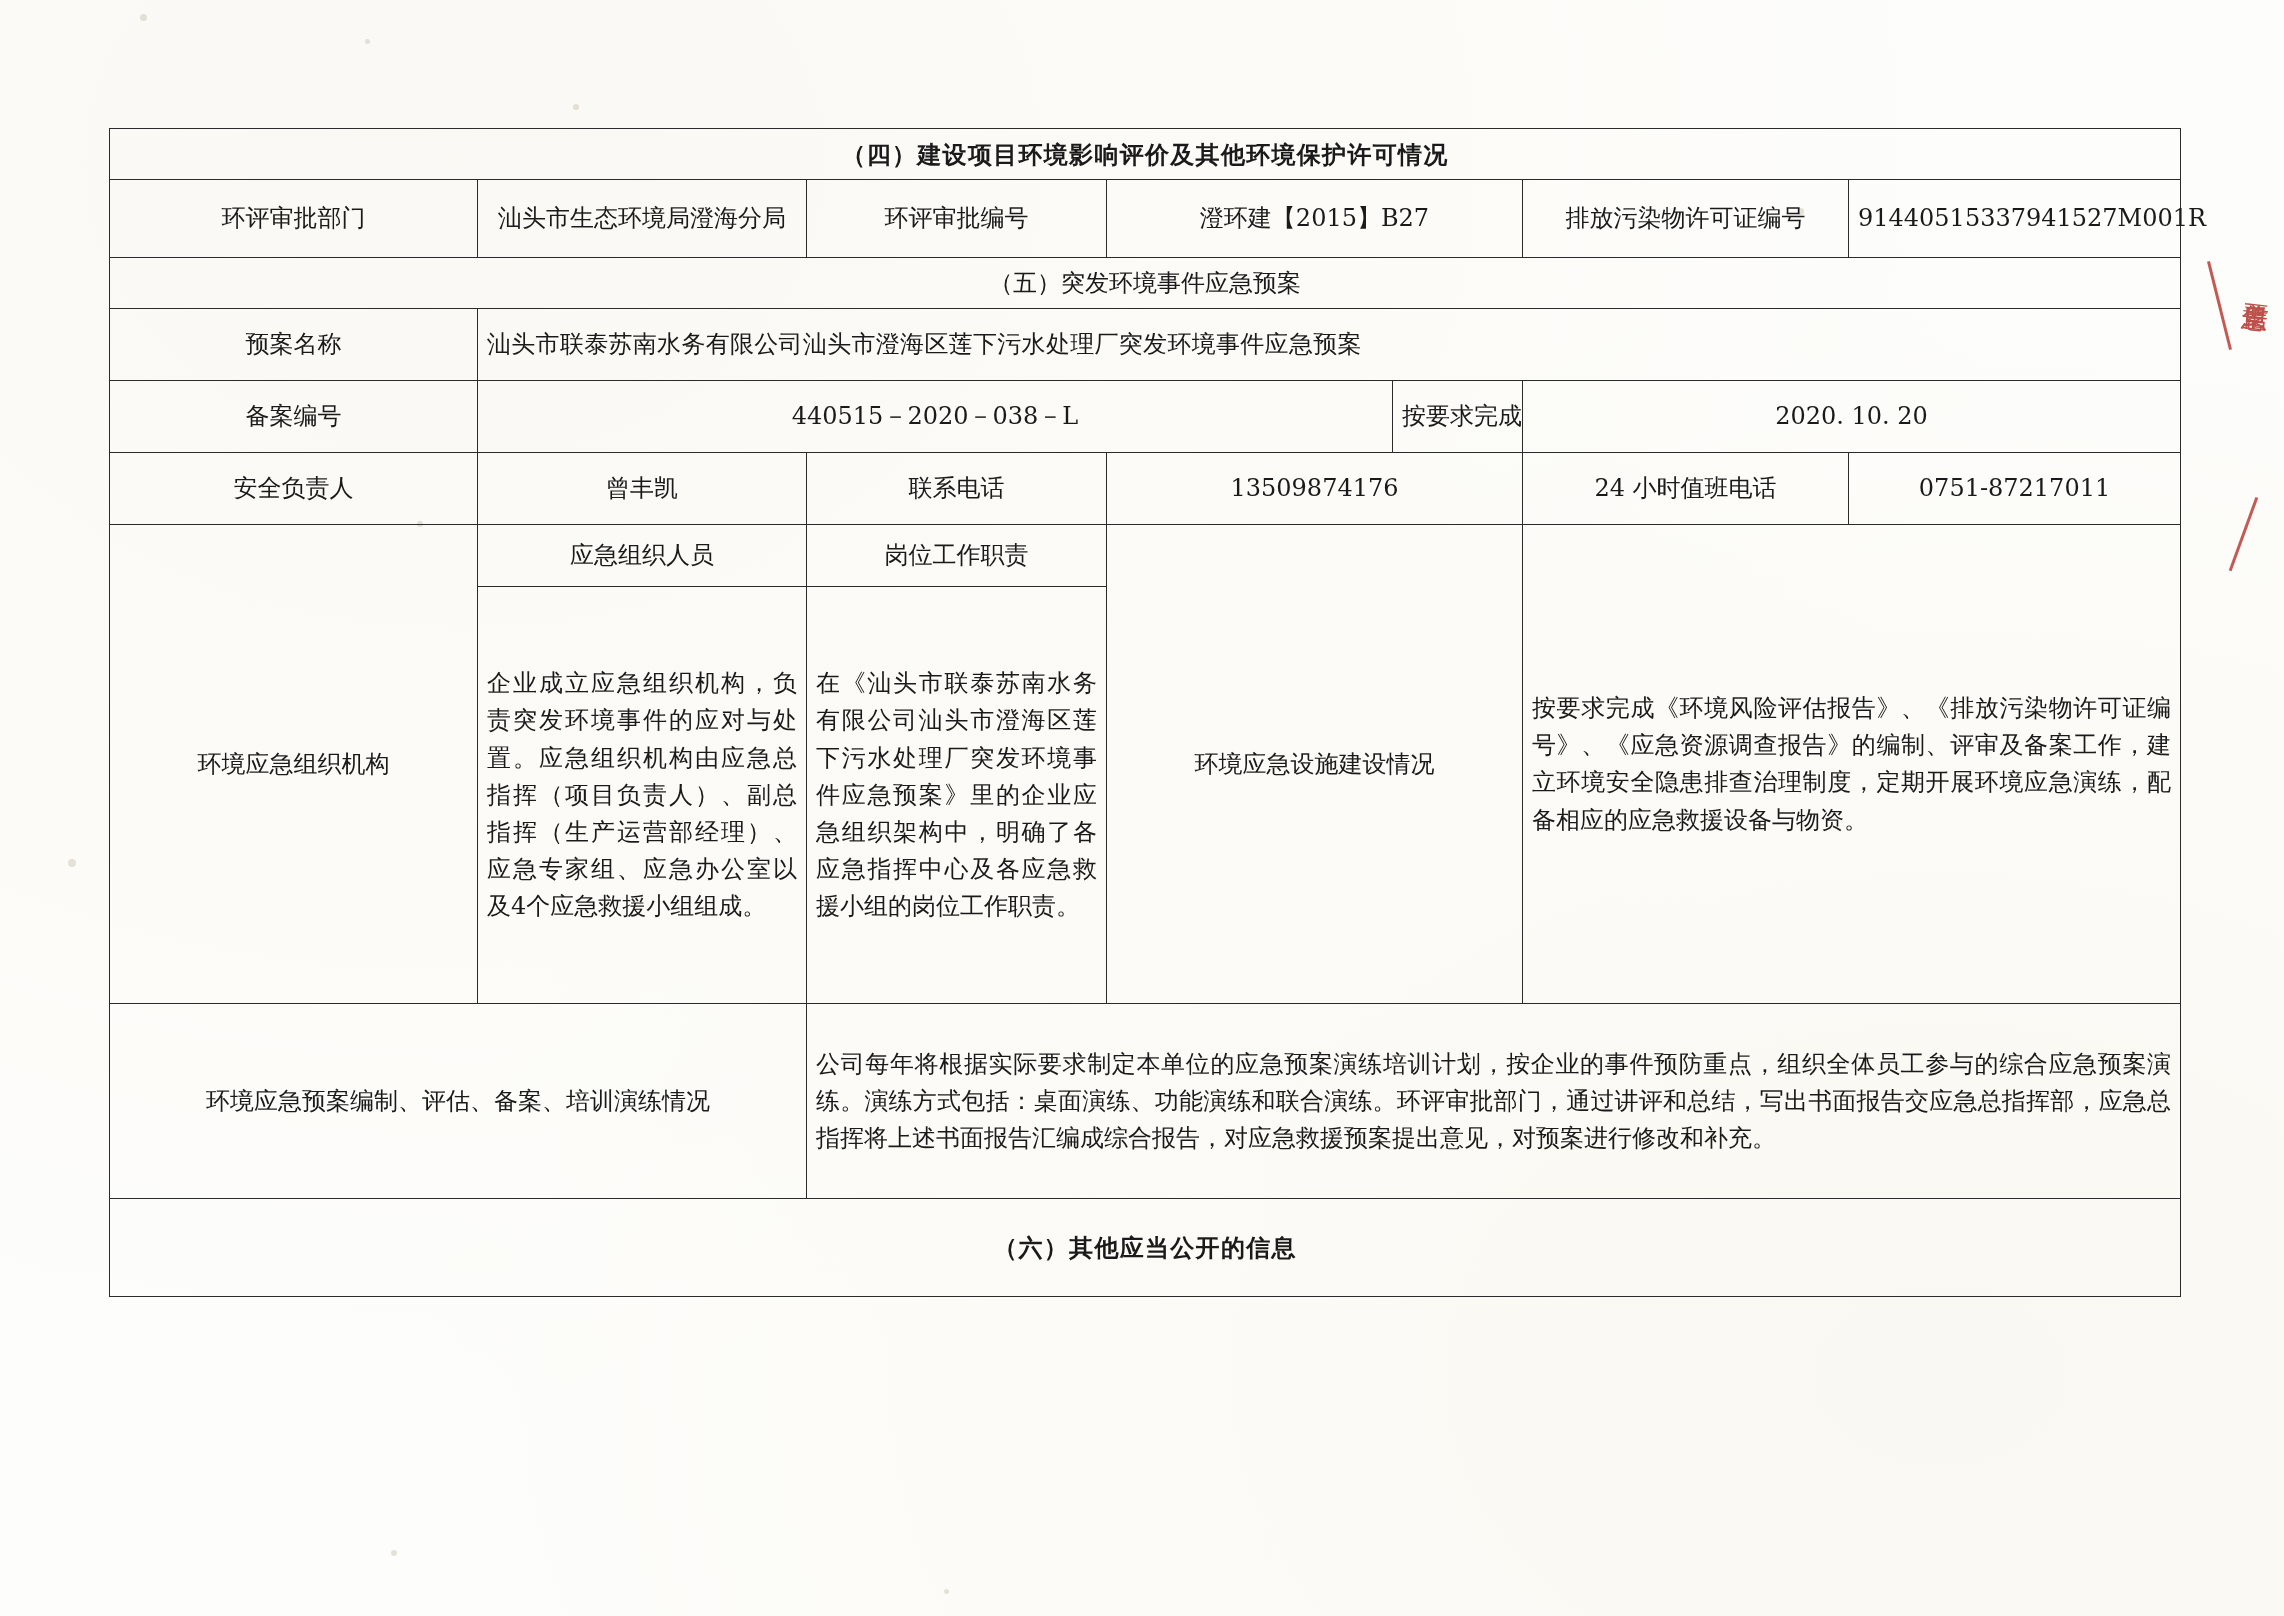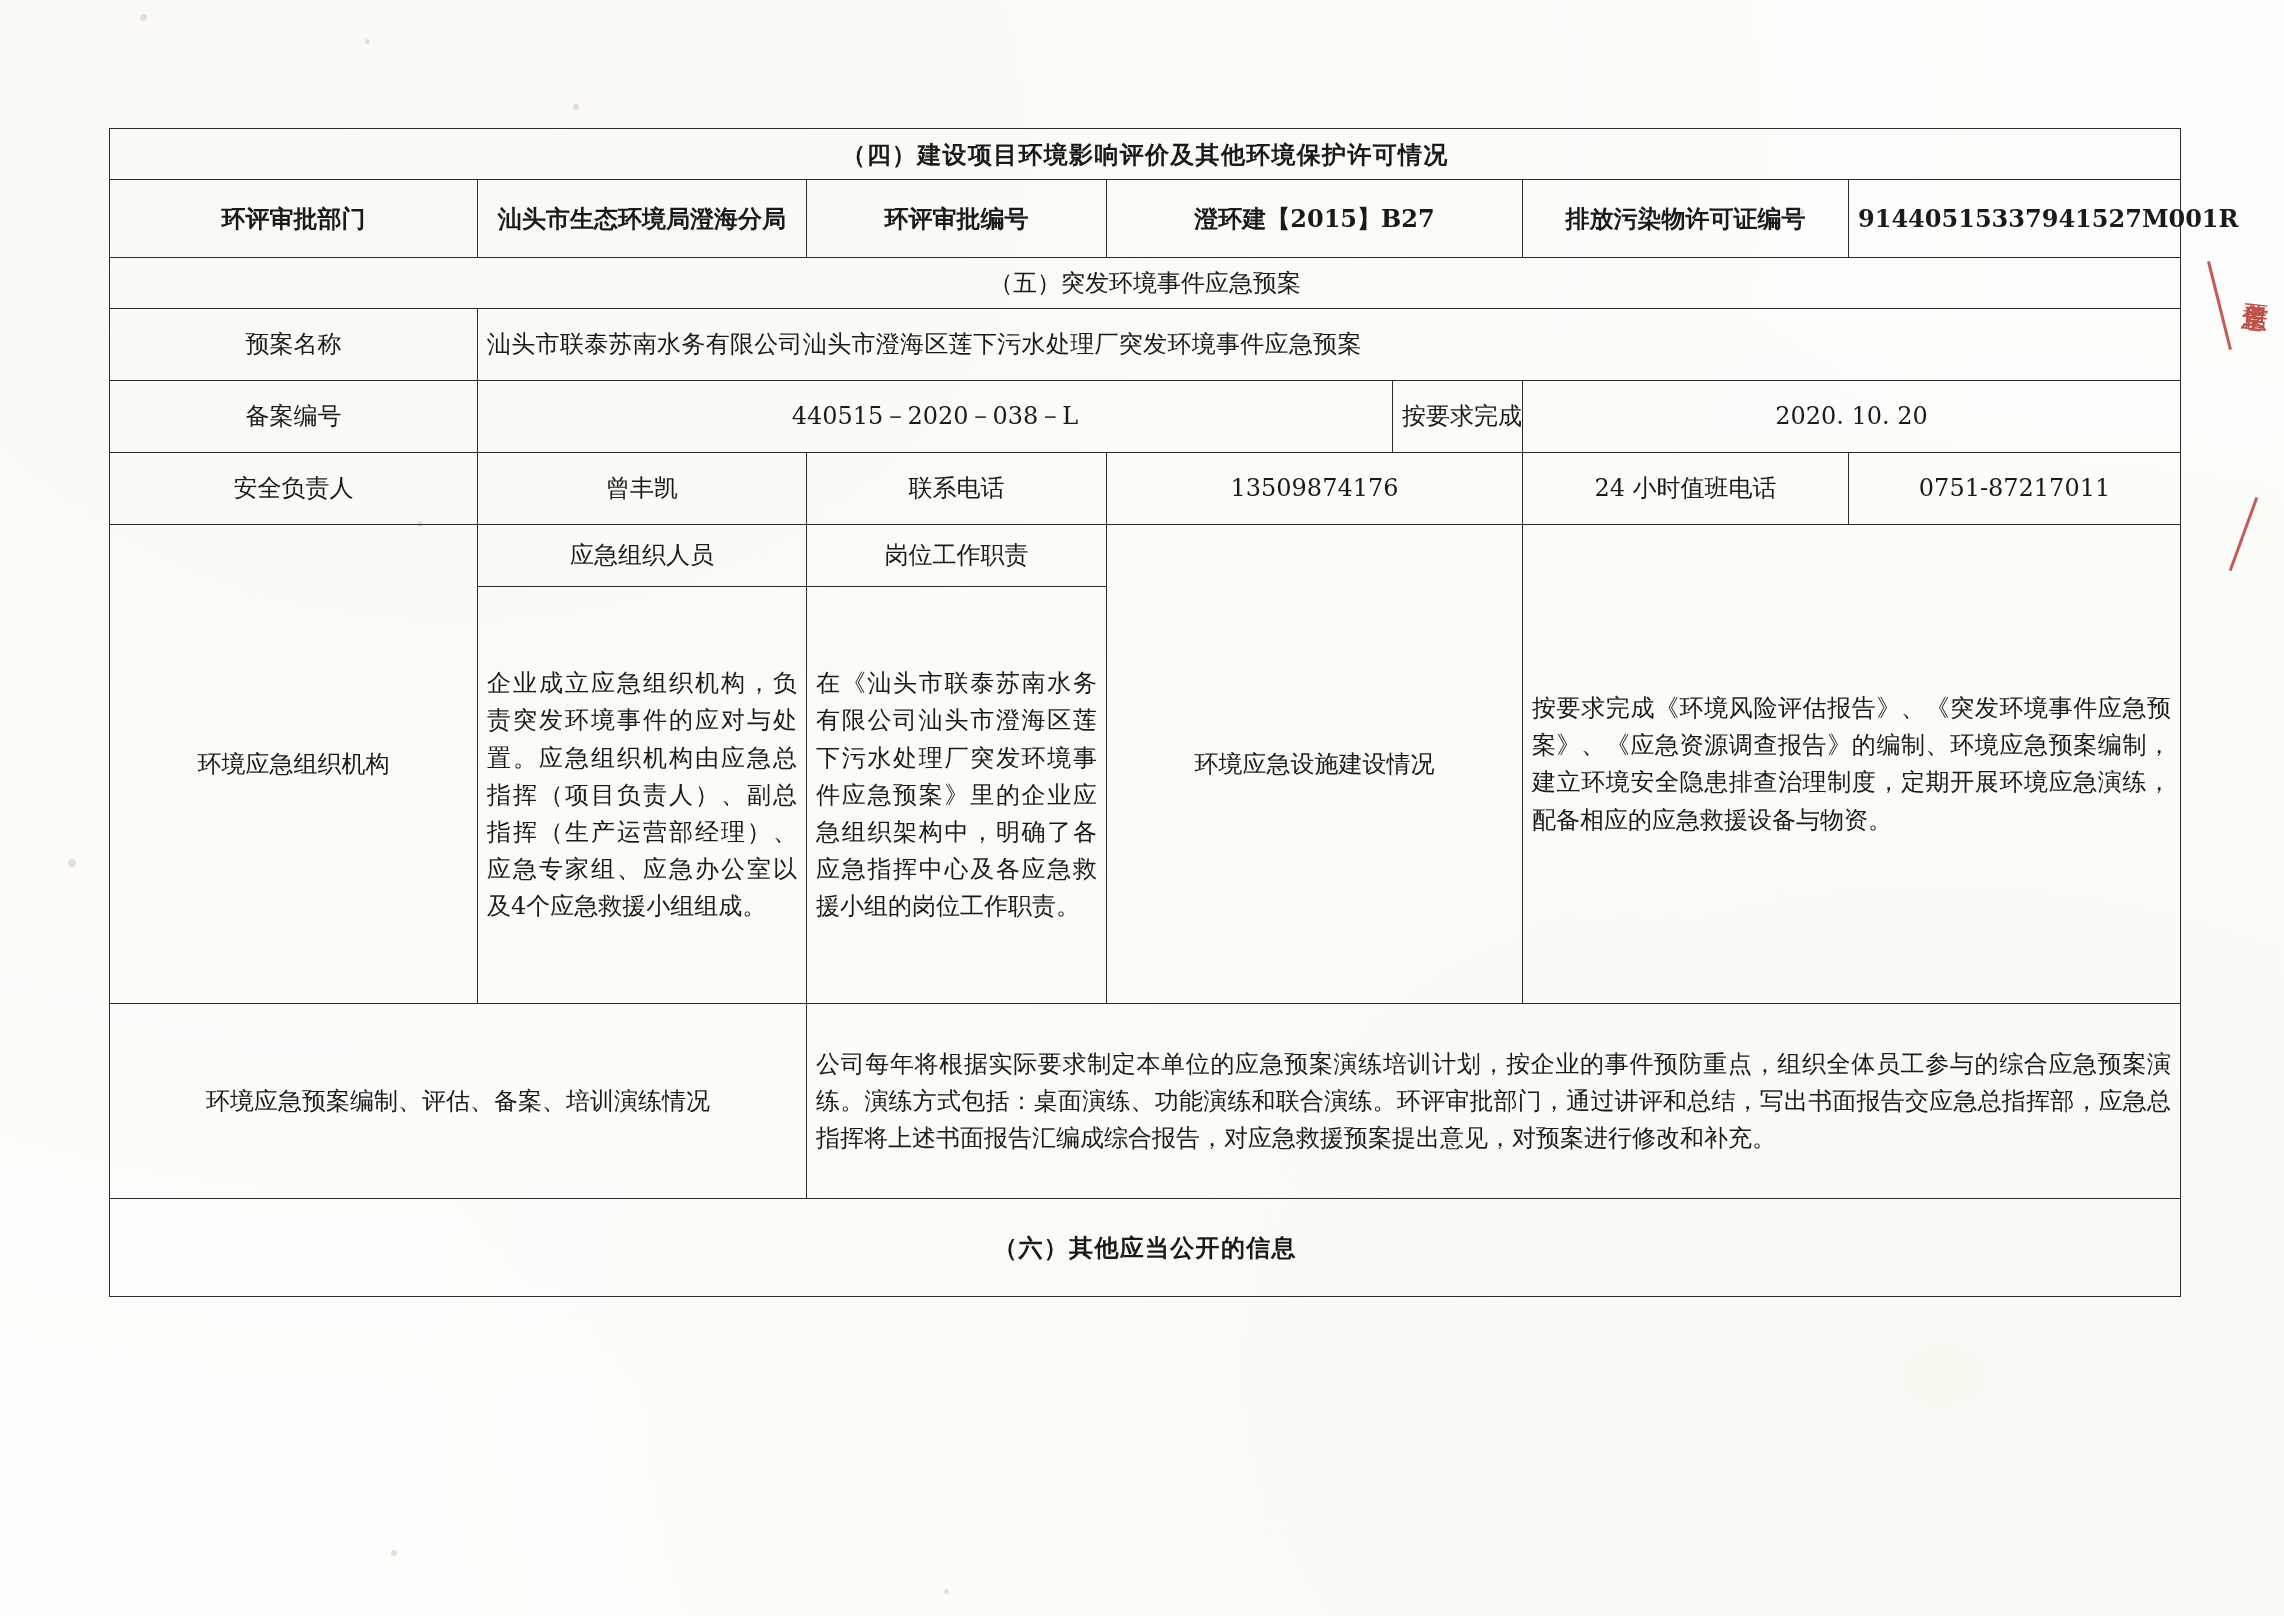--- a/index.html
+++ b/index.html
@@ -57,21 +57,21 @@
     font-weight: bold;
     letter-spacing: 1.3px;
     padding: 15.6px 0 17px 0;
   }
   .sub-title {
     text-align: center;
     font-size: 30px;
     font-weight: normal;
     padding: 11.7px 0 13px 0;
   }
-  .row-h { height: 78px; font-weight: bold; }
+  .row-h { height: 78px; }
   .cell-label { text-align: center; font-size: 25px; }
   .cell-val { text-align: center; font-size: 25px; }
   .plan-name { text-align: left; font-size: 25px; letter-spacing: 0.3px; }
   .narrow-col { font-size: 23.4px; line-height: 1.7; }
   .body-col { font-size: 23.4px; line-height: 1.68; }
   .wide-col { font-size: 25px; line-height: 1.75; }
   .two-line { line-height: 1.5; }
 
   
   .red-mark {
@@ -182,21 +182,21 @@
 
     <tr style="height:62px">
       <td rowspan="2" class="cell-label">
         <span>环境应急组织机构</span>
       </td>
       <td class="cell-label">应急组织人员</td>
       <td class="cell-label">岗位工作职责</td>
       <td rowspan="2" colspan="2" class="cell-label">
         <span>环境应急设施建设情况</span>
       </td>
-      <td rowspan="2" colspan="2" class="wide-col just" style="vertical-align:middle">按要求完成《环境风险评估报告》、《突发环境事件应急预案》、《应急资源调查报告》的编制、环境应急预案编制，建立环境安全隐患排查治理制度，定期开展环境应急演练，配备相应的应急救援设备与物资。</td>
+      <td rowspan="2" colspan="2" class="wide-col just" style="vertical-align:middle">按要求完成《环境风险评估报告》、《排放污染物许可证编号》、《应急资源调查报告》的编制、评审及备案工作，建立环境安全隐患排查治理制度，定期开展环境应急演练，配备相应的应急救援设备与物资。</td>
     </tr>
 
     <tr style="height:417px">
       <td class="narrow-col just" style="vertical-align:middle">企业成立应急组织机构，负责突发环境事件的应对与处置。应急组织机构由应急总指挥（项目负责人）、副总指挥（生产运营部经理）、应急专家组、应急办公室以及4个应急救援小组组成。</td>
       <td class="body-col just" style="vertical-align:middle">在《汕头市联泰苏南水务有限公司汕头市澄海区莲下污水处理厂突发环境事件应急预案》里的企业应急组织架构中，明确了各应急指挥中心及各应急救援小组的岗位工作职责。</td>
     </tr>
 
     <tr style="height:195px">
       <td colspan="2" class="cell-label">环境应急预案编制、评估、备案、培训演练情况</td>
       <td colspan="5" class="wide-col just" style="vertical-align:middle">公司每年将根据实际要求制定本单位的应急预案演练培训计划，按企业的事件预防重点，组织全体员工参与的综合应急预案演练。演练方式包括：桌面演练、功能演练和联合演练。环评审批部门，通过讲评和总结，写出书面报告交应急总指挥部，应急总指挥将上述书面报告汇编成综合报告，对应急救援预案提出意见，对预案进行修改和补充。</td>

